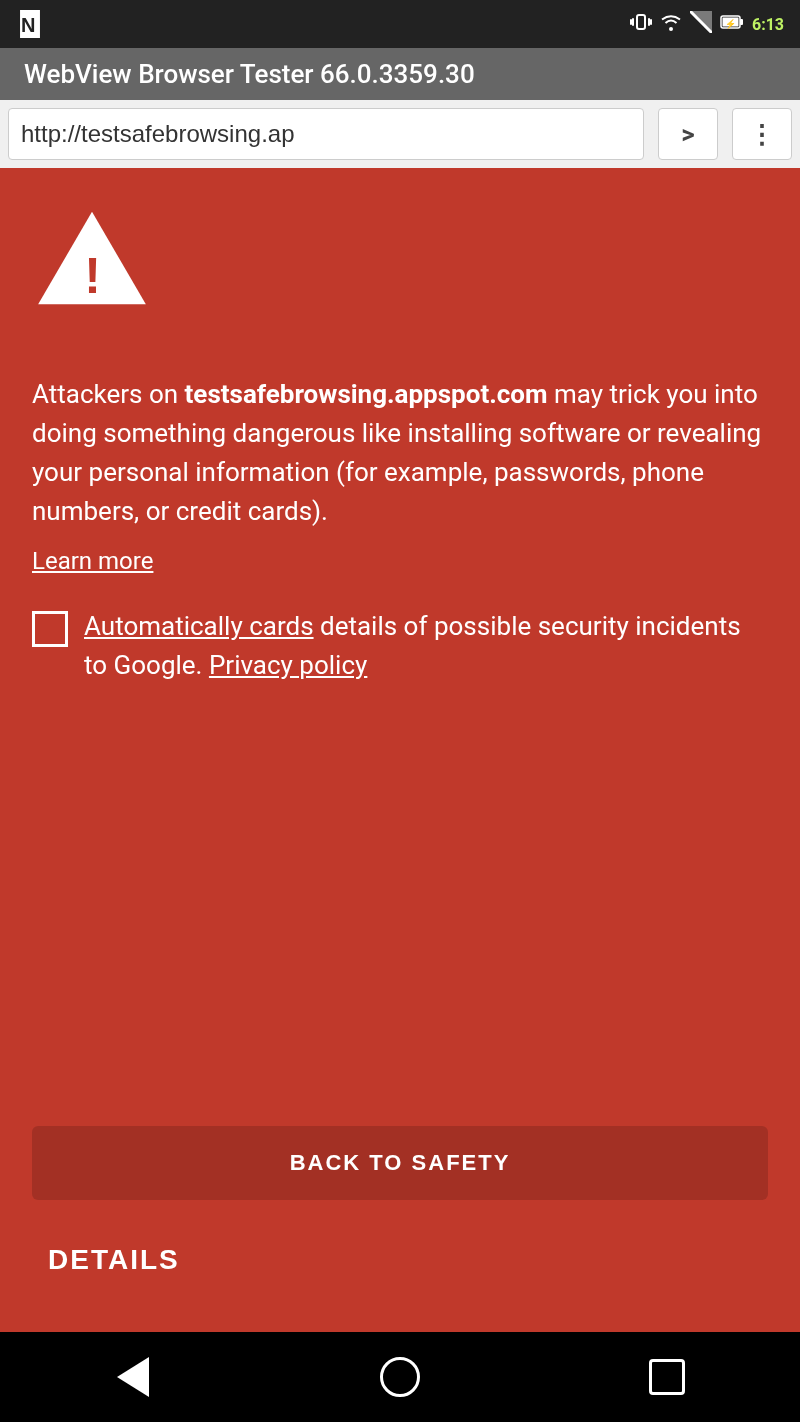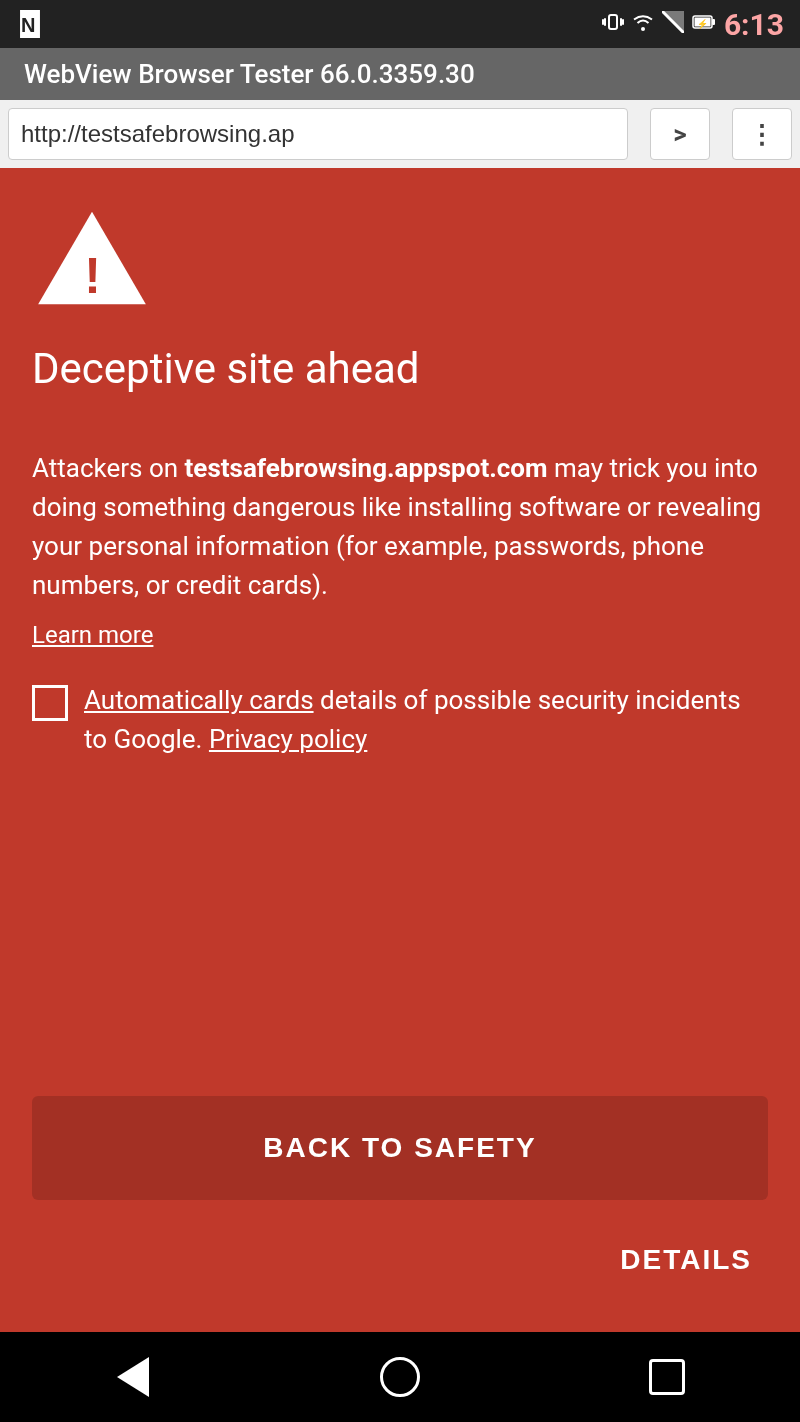--- a/index.html
+++ b/index.html
@@ -44,22 +44,22 @@
       clip-path: polygon(15% 0%, 85% 0%, 85% 100%, 15% 100%);
       display: flex;
       align-items: center;
       justify-content: center;
       color: #222;
       font-weight: 900;
       font-size: 16px;
     }
 
     .status-time {
-      color: #fca5a5;
-      font-size: 30px;
+      color: #bef264;
+      font-size: 16px;
       font-weight: bold;
     }
 
     .status-icon {
       color: #fff;
       font-size: 18px;
     }
 
     
     .browser-toolbar {
@@ -79,21 +79,21 @@
       margin-left: 8px;
     }
 
     
     .url-bar-row {
       height: 68px;
       background: #f0f0f0;
       display: flex;
       align-items: center;
       padding: 8px;
-      gap: 22px;
+      gap: 14px;
       flex-shrink: 0;
     }
 
     .url-input {
       flex: 1;
       height: 52px;
       background: #fff;
       border: 1px solid #ccc;
       border-radius: 4px;
       padding: 0 12px;
@@ -199,44 +199,44 @@
       margin-top: 13px;
     }
 
     .spacer {
       flex: 1;
     }
 
     .back-to-safety-btn {
       display: block;
       width: 100%;
-      padding: 36px 16px;
+      padding: 24px 16px;
       background: rgba(0,0,0,0.15);
       border: none;
       border-radius: 6px;
       color: #fff;
-      font-size: 28px;
+      font-size: 22px;
       font-weight: bold;
       letter-spacing: 2px;
       text-align: center;
       cursor: pointer;
       margin-bottom: 16px;
     }
 
     .details-btn {
       display: block;
       width: 100%;
       padding: 28px 16px;
       background: transparent;
       border: none;
       color: #fff;
       font-size: 28px;
       font-weight: bold;
       letter-spacing: 2px;
-      text-align: right;
+      text-align: left;
       cursor: pointer;
       margin-bottom: 8px;
     }
 
     
     .nav-bar {
       height: 90px;
       background: #000;
       display: flex;
       align-items: center;
@@ -343,21 +343,20 @@
 
 <div class="warning-page">
 
   <div class="warning-icon-area">
     <svg class="triangle-icon" viewBox="0 0 120 104" xmlns="http://www.w3.org/2000/svg">
       <polygon points="60,4 116,100 4,100" fill="#fff"></polygon>
       <text x="52" y="88" font-size="52" font-weight="900" fill="#c0392b" font-family="Arial">!</text>
     </svg>
   </div>
 
-  <div class="warning-title">Deceptive site ahead</div>
 
   <div class="warning-body">
     <span>Attackers on </span><span class="site-name">testsafebrowsing.appspot.com</span><span> may trick you into doing something dangerous like installing software or revealing your personal information (for example, passwords, phone numbers, or credit cards).</span>
   </div>
 
   <a class="learn-more-link" href="#">Learn more</a>
 
   <div class="checkbox-row">
     <div class="checkbox-box"></div>
     <div class="checkbox-label">

